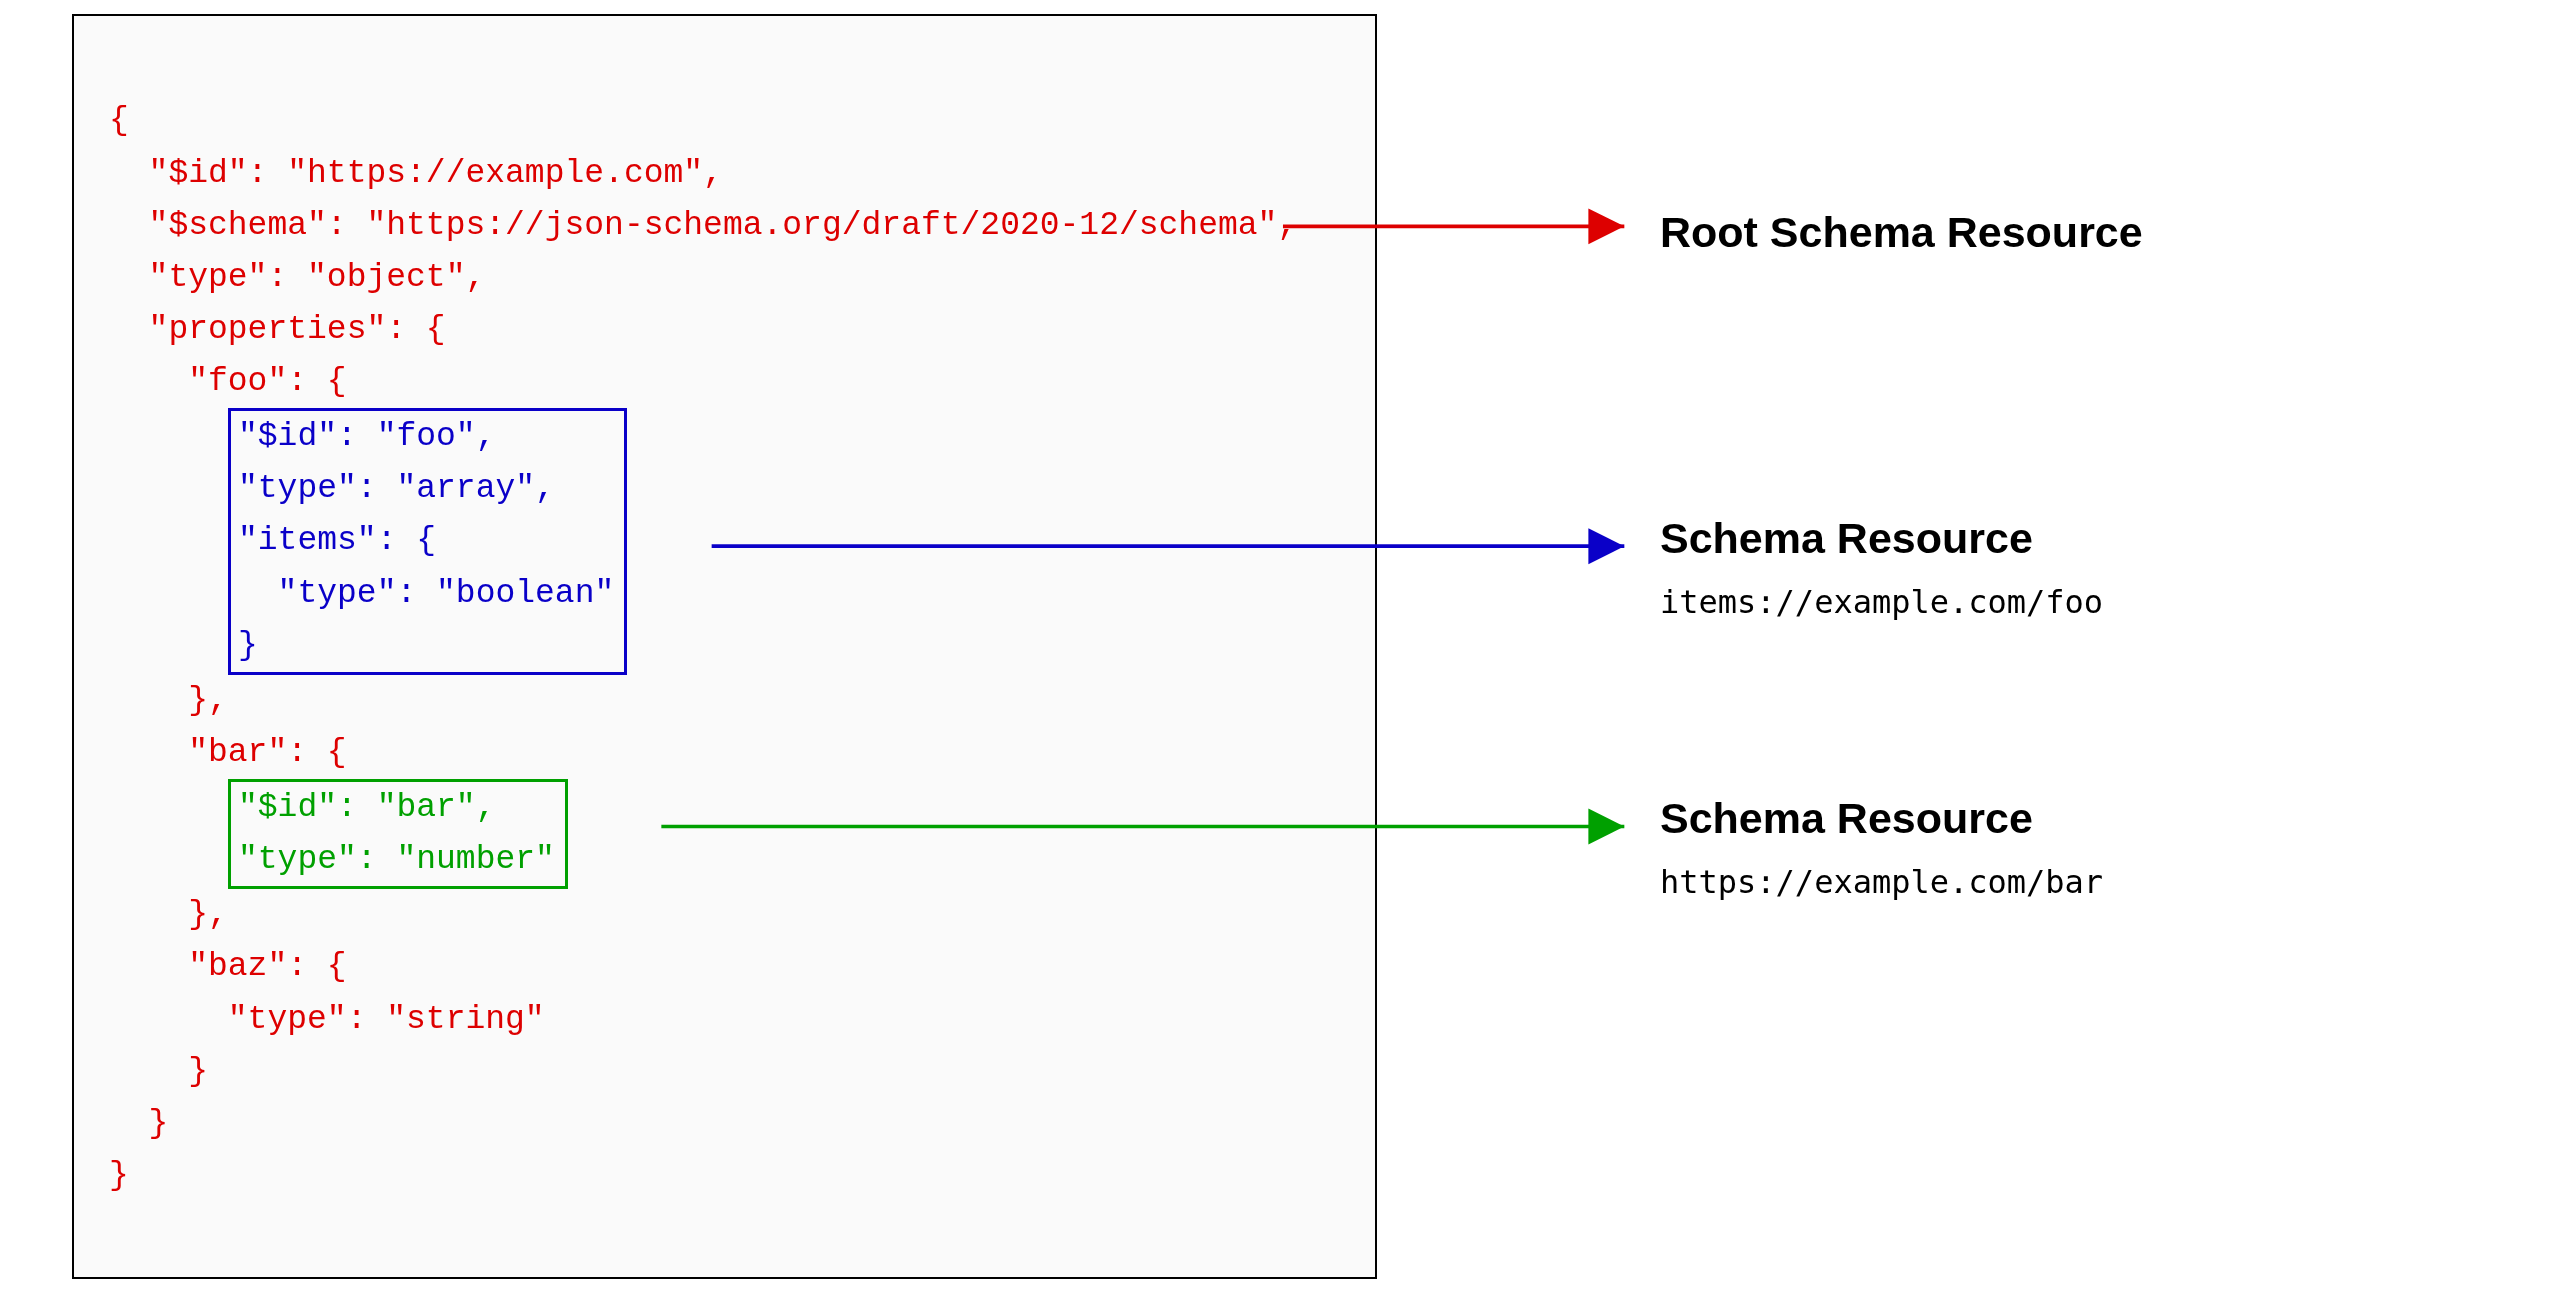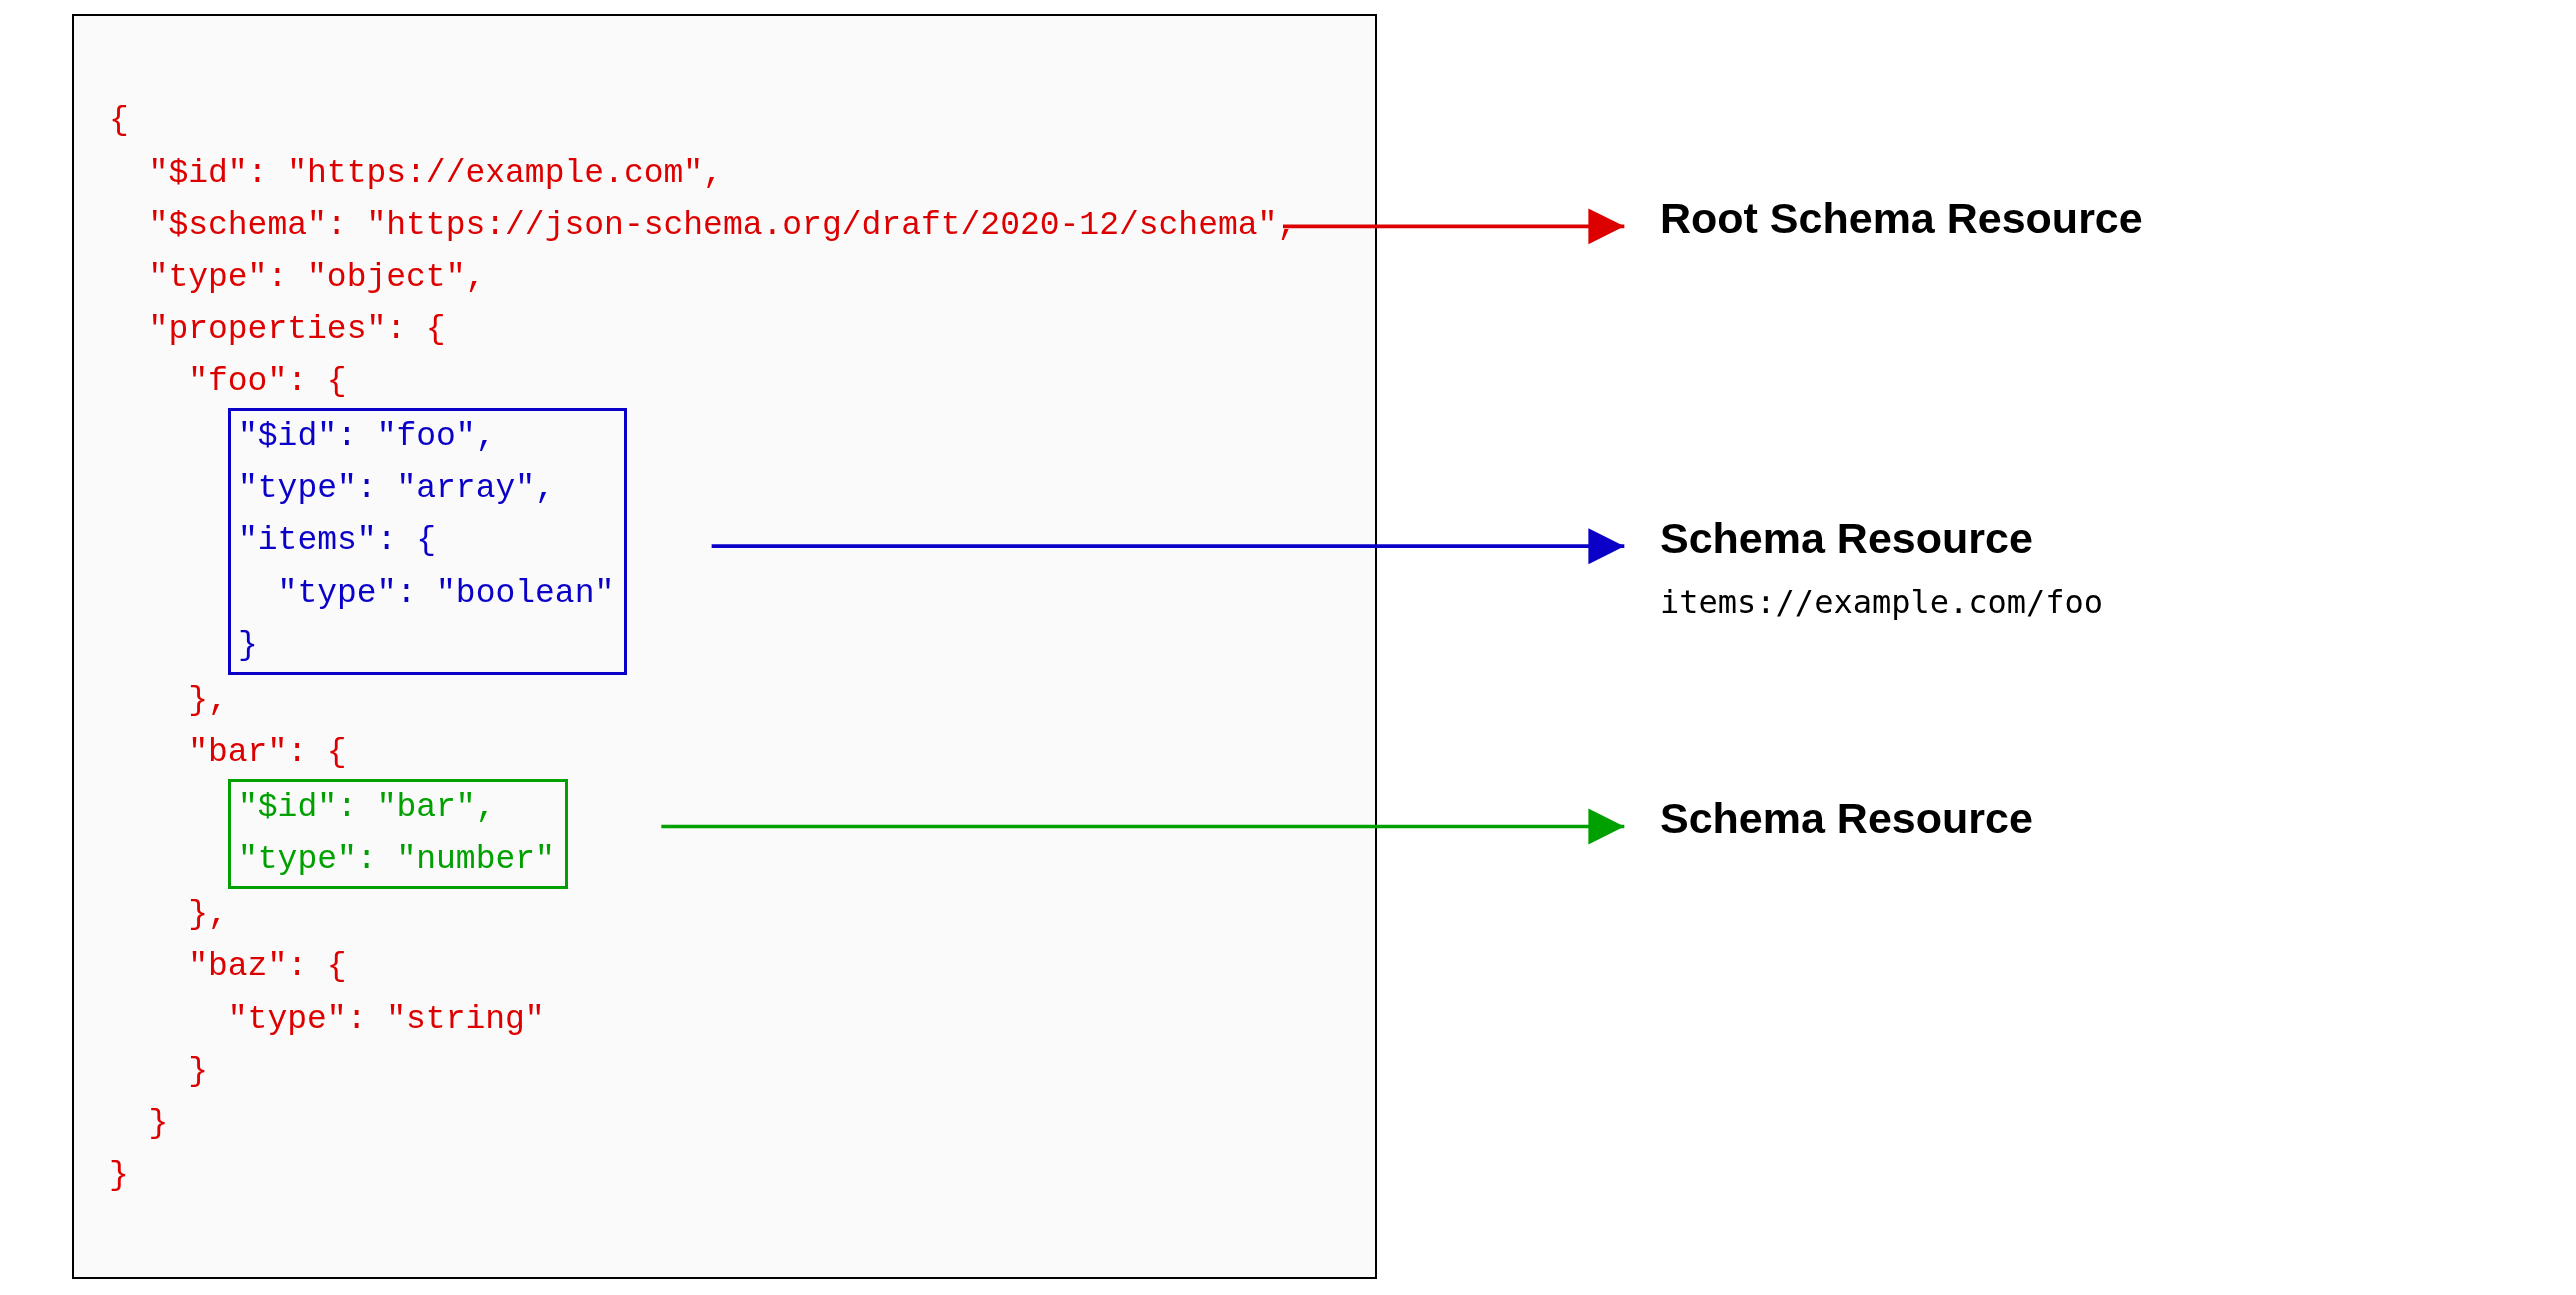--- a/index.html
+++ b/index.html
@@ -97,24 +97,25 @@
     <marker id="ah-green" markerWidth="12" markerHeight="12" refX="10" refY="5" orient="auto">
       <path d="M0,0 L10,5 L0,10 Z" fill="#00a000"></path>
     </marker>
   </defs>
   <line x1="1785" y1="315" x2="2260" y2="315" stroke="#dd0000" stroke-width="5" marker-end="url(#ah-red)"></line>
   <line x1="990" y1="760" x2="2260" y2="760" stroke="#0a00c8" stroke-width="5" marker-end="url(#ah-blue)"></line>
   <line x1="920" y1="1150" x2="2260" y2="1150" stroke="#00a000" stroke-width="5" marker-end="url(#ah-green)"></line>
 </svg>
 
 <div class="labels">
-  <div class="label-group" style="left:1660px; top:194px;">
+  <div class="label-group" style="left:1660px; top:208px;">
     <div class="label-title">Root Schema Resource</div>
   </div>
   <div class="label-group" style="left:1660px; top:514px;">
     <div class="label-title">Schema Resource</div>
     <div class="label-url">items://example.com/foo</div>
   </div>
   <div class="label-group" style="left:1660px; top:794px;">
     <div class="label-title">Schema Resource</div>
+    <div class="label-url">https://example.com/bar</div>
   </div>
 </div>
 
 
 </body></html>

